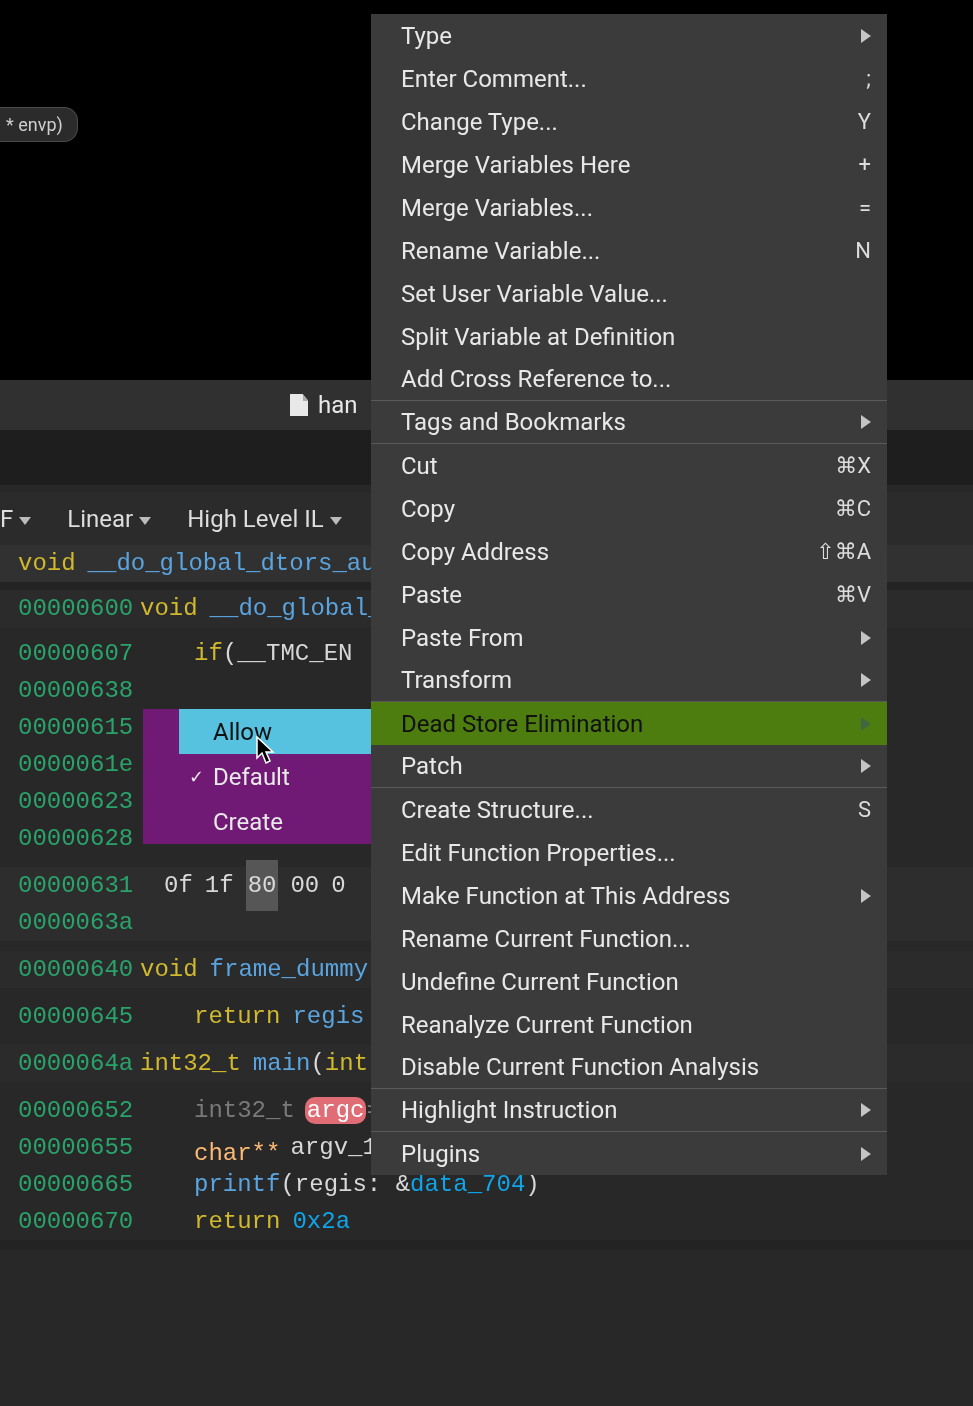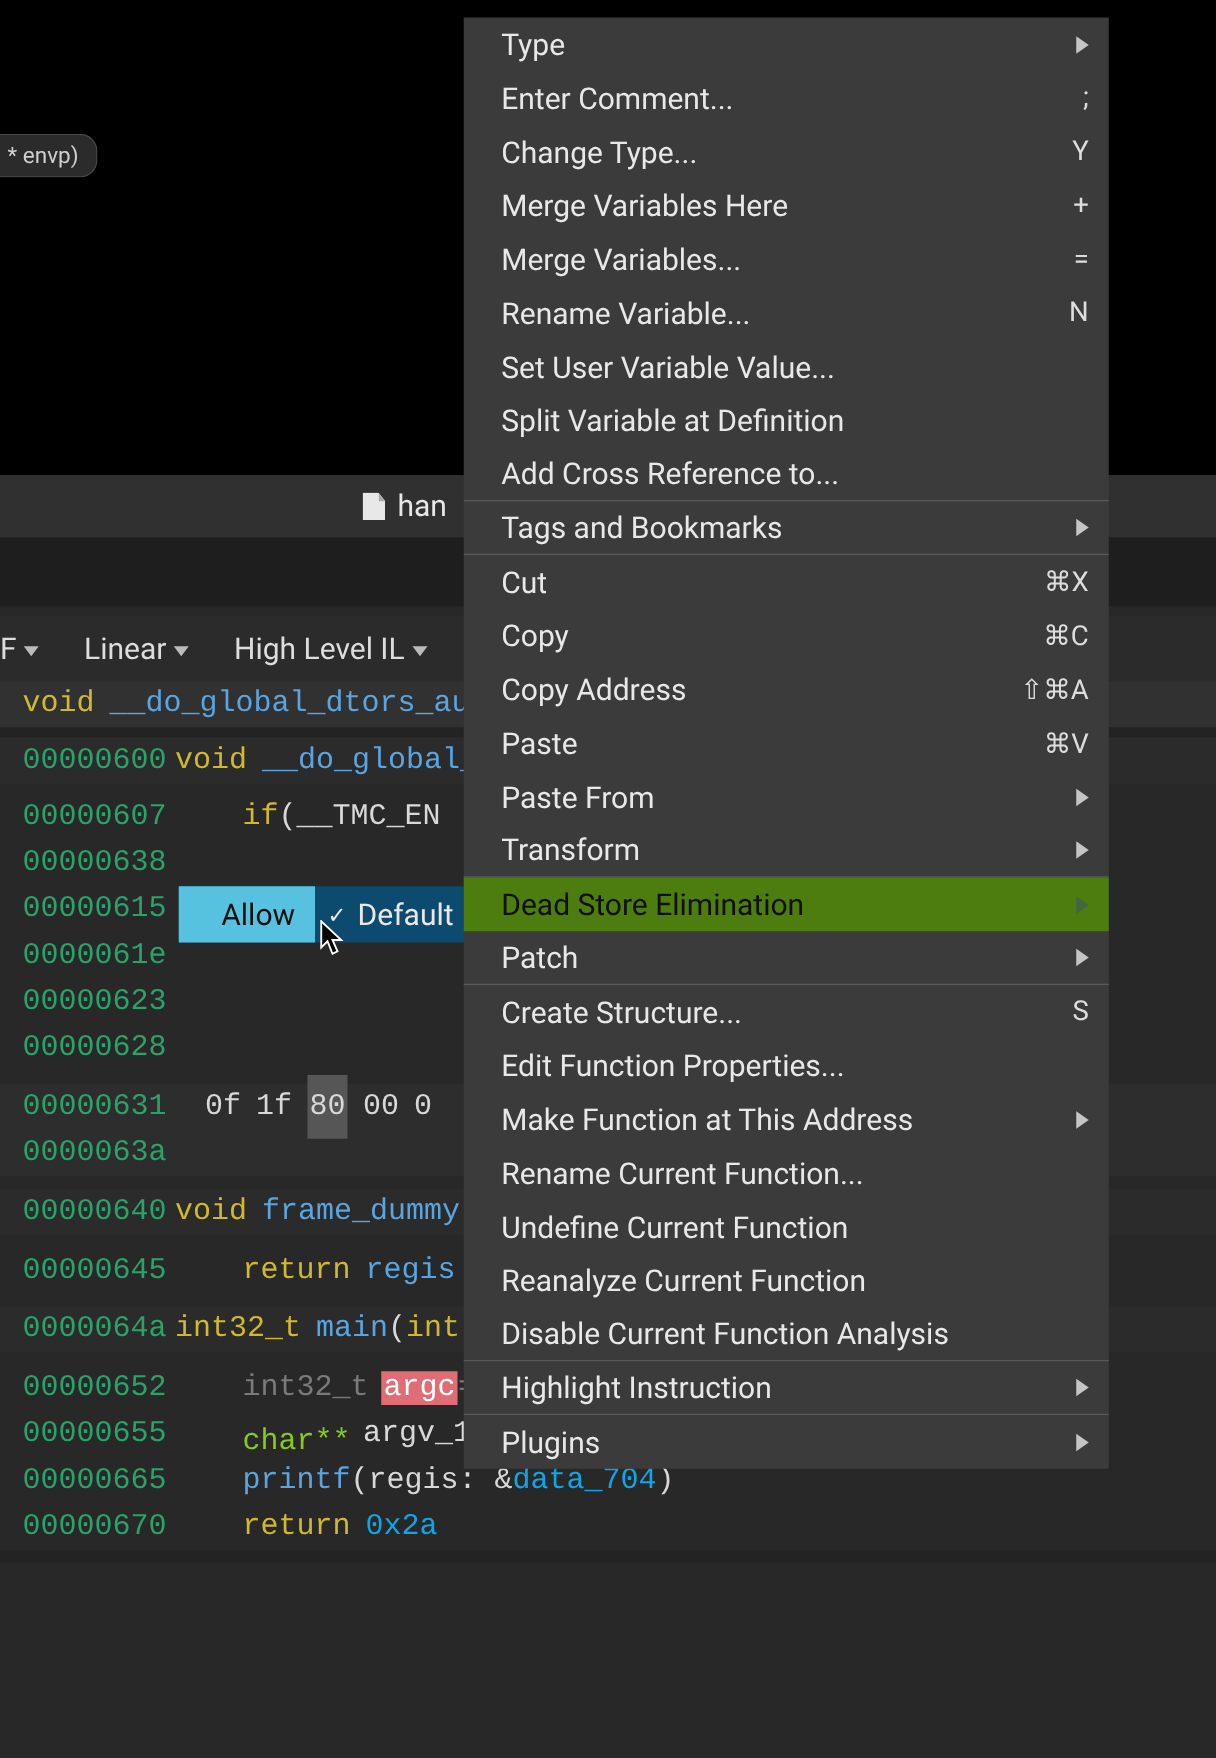--- a/index.html
+++ b/index.html
@@ -77,25 +77,25 @@
   .code-line.header { background:#313131; }
   .code-line.header-dark { background:#2b2b2b;}
   .code-line.header-dark2 { background:#2d2d2d;}
   .addr { color:#2aa36b; width:140px; padding-left:18px; flex-shrink:0;}
   .gut { width:30px; flex-shrink:0; position:relative; }
   .gut .vbar { position:absolute; left:14px; top:0; bottom:0; width:2px; background:#555;}
   .tok-kw { color:#d1b92e; }
   .tok-fn { color:#5aa4df; }
   .tok-id { color:#d8d8d8; }
   .tok-num { color:#0ea5e9; }
-  .tok-type { color:#84cc16;margin-top:11px; }
+  .tok-type { color:#fdba74;margin-top:11px; }
   .tok-str { color:#0ea5e9; }
   .tok-dim { color:#7a7a7a; }
   .tok-sel { background:#565656; padding:12px 2px;}
-  .tok-hl { background:#e06c75; color:#fff; padding:0 2px;}
+  .tok-hl { background:#e06c75; color:#fff; padding:0 2px;border-radius:10px;}
 
   
   .cmenu {
     position:absolute;
     top: 14px;
     left: 371px;
     width: 516px;
     background: #3b3b3b;
     display:flex; flex-direction:column;
   }
@@ -114,23 +114,24 @@
   .mitem .arrow { width:0;height:0;border-top:7px solid transparent;border-bottom:7px solid transparent;border-left:10px solid #c5c5c5; margin-left:10px;}
   .mitem.highlight { background:#4d7c0f; color:#111; }
   .mitem.highlight .arrow { border-left-color:#3a5a63; opacity:.6;}
 
   
   .submenu {
     position:absolute;
     top: 709px;
     left: 143px;
     width: 229px;
-    background:#0c4a6e;
-    display:flex; flex-direction:row;
+    background:#701a75;
+    display:flex; flex-direction:column;
     z-index: 5;
+    padding-left: 36px;
   }
   .sitem { display:flex; align-items:center; height:45px; padding: 0 16px 0 34px; font-size:24px; color:#e8e8e8; position:relative;}
   .sitem.highlight { background:#57c1e0; color:#111;}
   .sitem .check { position:absolute; left:10px; font-size:18px;}
 
   .cursor-img {
     position:absolute;
     top: 736px; left: 256px;
     z-index:50;
     pointer-events:none;
@@ -323,21 +324,21 @@
 
 <div class="submenu">
   <div class="sitem highlight">
     <span>Allow</span>
   </div>
   <div class="sitem">
     <span class="check">✓</span>
     <span>Default</span>
   </div>
   <div class="sitem">
-    <span>Undefine</span>
+    <span>Create</span>
   </div>
 </div>
 
 <div class="cmenu" id="cmenu" style="z-index:10;">
     <div class="mitem">
       <span class="lab">Type</span>
       <span class="arrow"></span>
     </div>
     <div class="mitem">
       <span class="lab">Enter Comment...</span>

